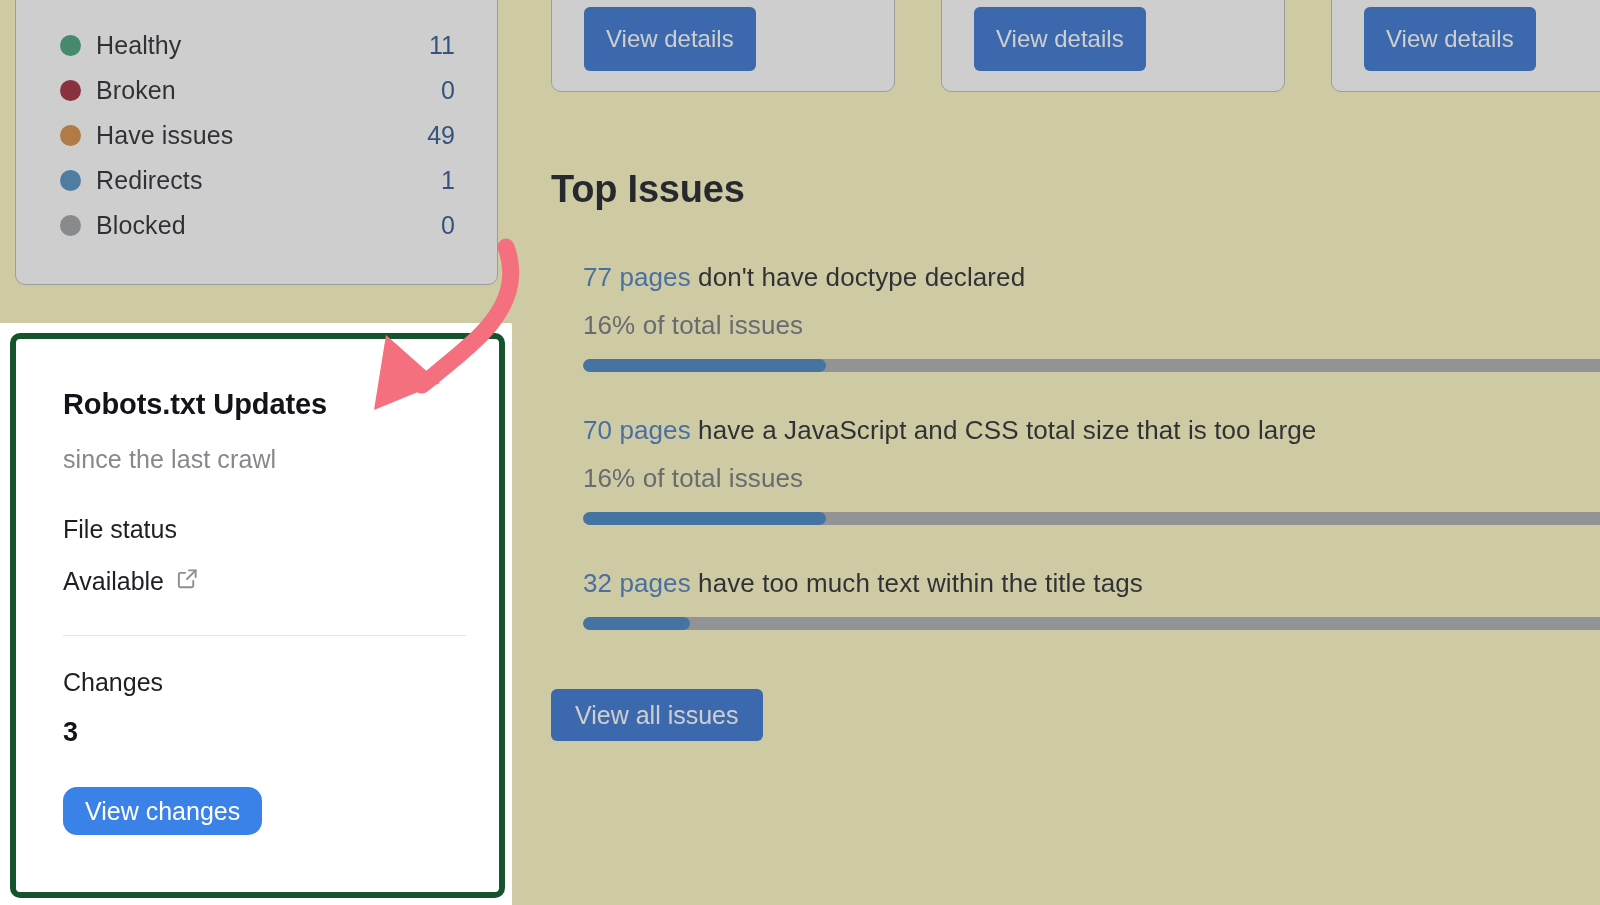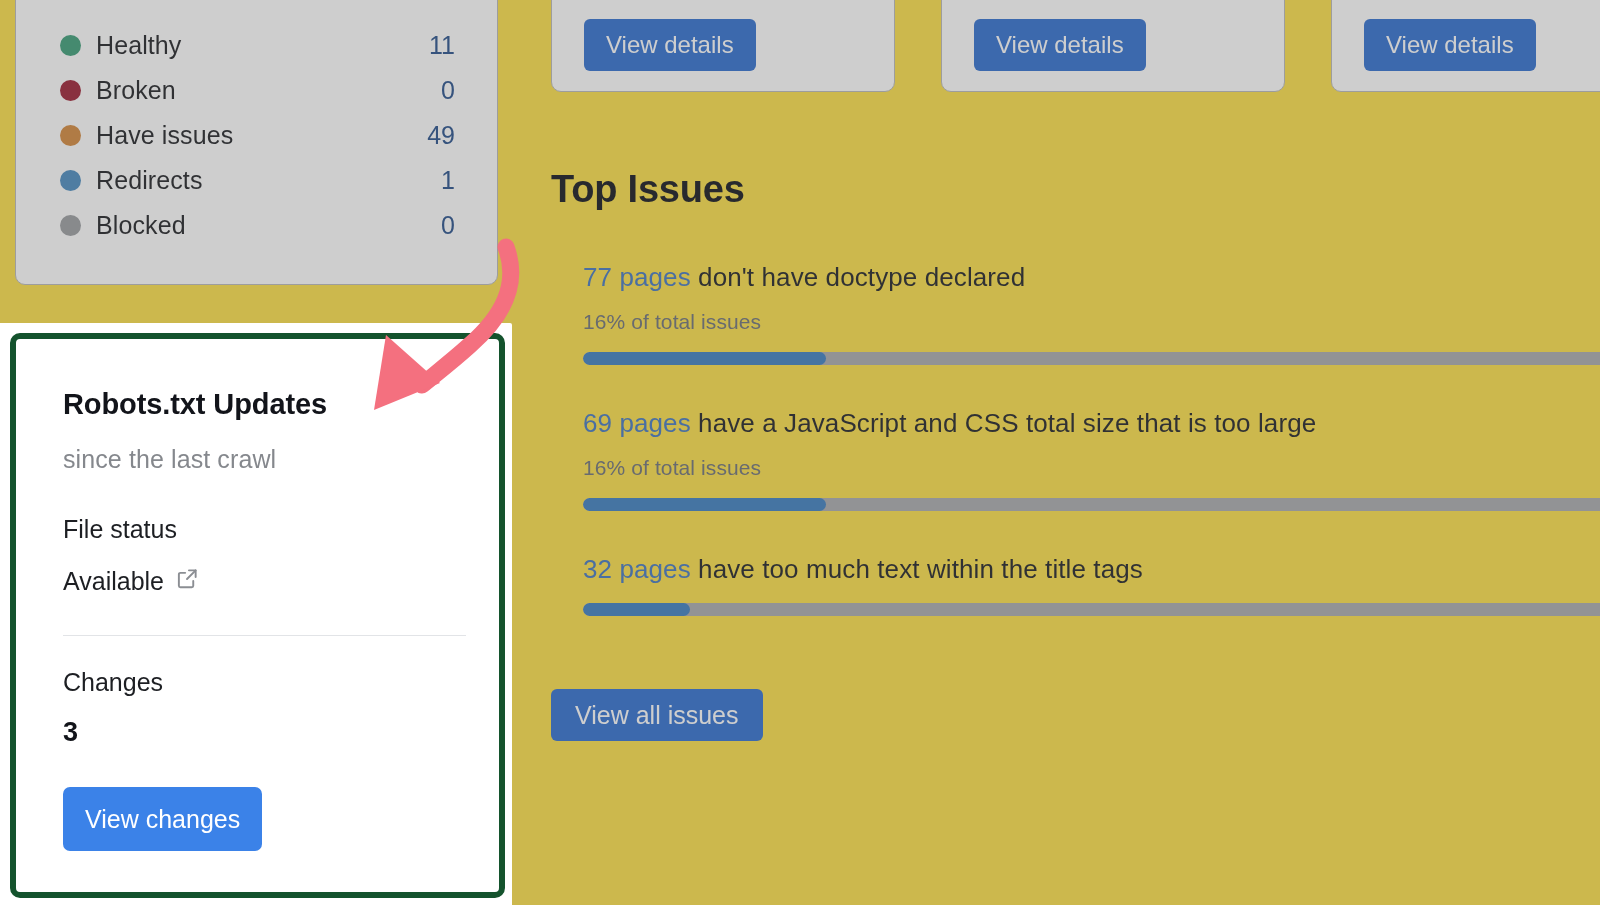--- a/index.html
+++ b/index.html
@@ -13,21 +13,21 @@
     height: 905px;
     overflow: hidden;
     font-family: "Liberation Sans", sans-serif;
     background: #ffffff;
   }
 
   
   #page-layer {
     position: absolute;
     inset: 0;
-    background: #fde047;
+    background: #fef9c3;
   }
 
   
   .legend-card {
     position: absolute;
     left: 15px;
     top: -40px;
     width: 483px;
     height: 325px;
     border: 1px solid #b9b9b9;
@@ -87,21 +87,21 @@
     border: none;
     border-radius: 6px;
     font-family: "Liberation Sans", sans-serif;
     cursor: pointer;
     white-space: nowrap;
   }
   .btn-details {
     position: absolute;
     left: 32px;
     bottom: 20px;
-    height: 52px;
+    height: 64px;
     padding: 0 22px;
     font-size: 24px;
   }
 
   
   .top-issues {
     position: absolute;
     left: 551px;
     top: 168px;
     width: 1049px;
@@ -118,21 +118,21 @@
     font-size: 26px;
     color: #1d1f23;
     line-height: 1.15;
     letter-spacing: .1px;
   }
   .issue-count {
     color: #4277c0;
     cursor: pointer;
   }
   .issue-pct {
-    font-size: 21px;
+    font-size: 26px;
     color: #6d7178;
     margin-top: 17px;
     letter-spacing: .1px;
   }
   .bar-track {
     margin-top: 18px;
     height: 13px;
     border-radius: 7px;
     background: #a9abae;
     width: 1049px;
@@ -237,25 +237,25 @@
     left: 47px;
     top: 378px;
     font-size: 27px;
     font-weight: bold;
     color: #12141a;
   }
   .btn-view-changes {
     position: absolute;
     left: 47px;
     top: 448px;
-    height: 64px;
+    height: 48px;
     padding: 0 22px;
     font-size: 25px;
     background: #3b82e8;
-    border-radius: 7px;
+    border-radius: 14px;
   }
 
   
   #arrow {
     position: absolute;
     left: 330px;
     top: 225px;
     width: 230px;
     height: 210px;
     pointer-events: none;
@@ -322,21 +322,21 @@
           <span class="issue-count">77 pages</span><span> don't have doctype declared</span>
         </div>
         <div class="issue-pct">16% of total issues</div>
         <div class="bar-track">
           <div class="bar-fill" style="width:243px"></div>
         </div>
       </div>
 
       <div class="issue-row">
         <div class="issue-line">
-          <span class="issue-count">69 pages</span><span> have a JavaScript and CSS total size that is too large</span>
+          <span class="issue-count">70 pages</span><span> have a JavaScript and CSS total size that is too large</span>
         </div>
         <div class="issue-pct">16% of total issues</div>
         <div class="bar-track">
           <div class="bar-fill" style="width:243px"></div>
         </div>
       </div>
 
       <div class="issue-row">
         <div class="issue-line">
           <span class="issue-count">32 pages</span><span> have too much text within the title tags</span>

